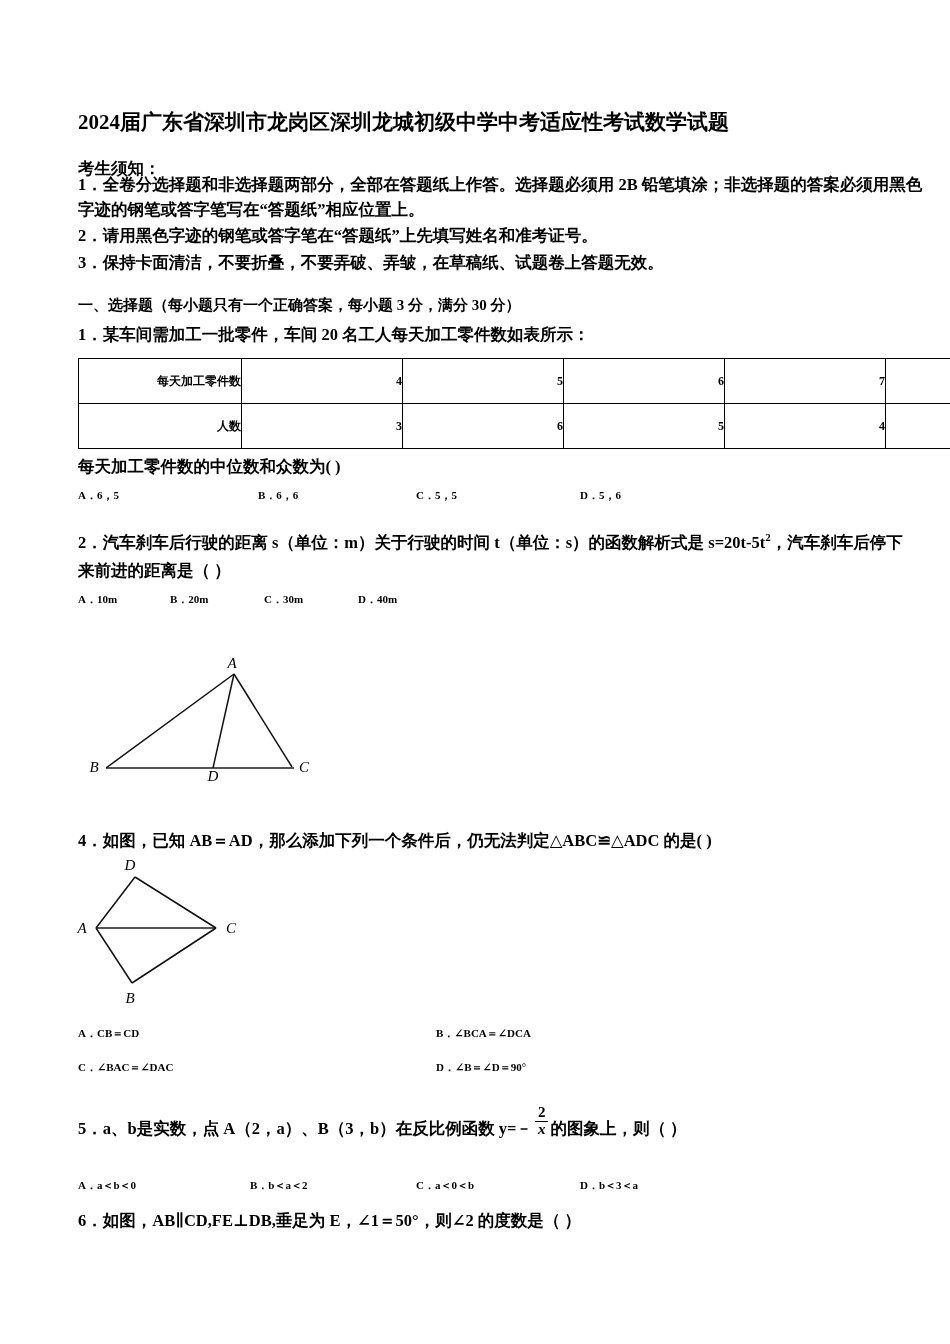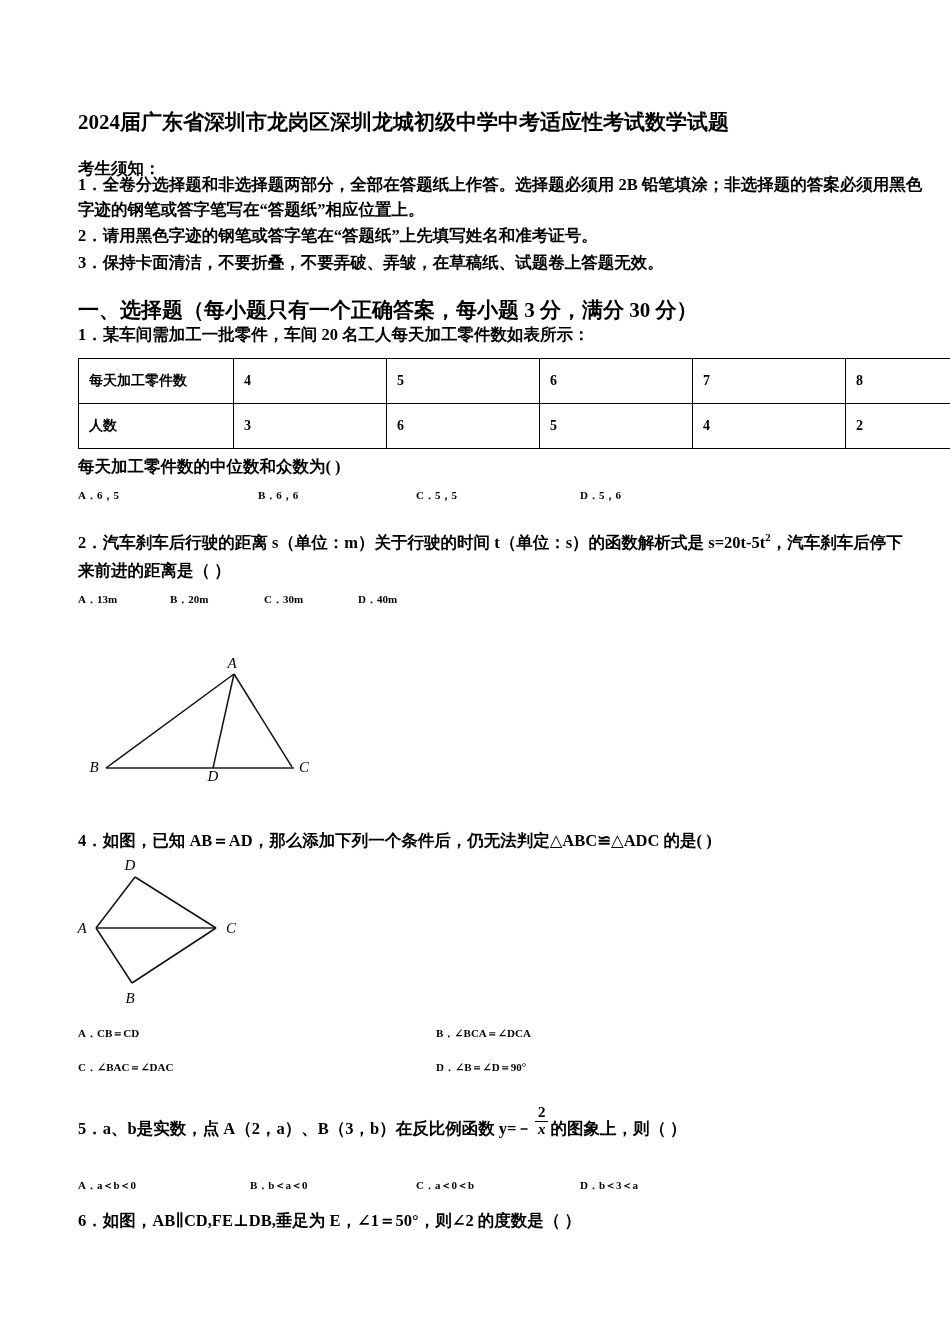--- a/index.html
+++ b/index.html
@@ -49,21 +49,21 @@
   }
   .n1 { top: 172px; }
   .n1b { top: 197px; }
   .n2 { top: 223px; }
   .n3 { top: 250px; }
 
   .section-head {
     position: absolute;
     left: 42px;
     top: 296px;
-    font-size: 21px;
+    font-size: 15px;
     font-weight: bold;
   }
 
   .q-stem {
     position: absolute;
     left: 42px;
     font-size: 16.5px;
     font-weight: bold;
     line-height: 26px;
     width: 878px;
@@ -81,24 +81,25 @@
     position: absolute;
     left: 42px;
     top: 358px;
     width: 856px;
     border-collapse: collapse;
     table-layout: fixed;
   }
   table.data-table td {
     border: 1.4px solid #000;
     height: 44px;
-    padding: 0 0 0 10px;
-    font-size: 14px;
+    padding: 0 0 0 18px;
+    font-size: 12px;
     font-weight: bold;
     vertical-align: middle;
+    text-align: right;
   }
   td.col-head { width: 144px; }
   td.col-val  { width: 142px; }
 
   .opt-row {
     position: absolute;
     left: 42px;
     width: 878px;
     font-size: 11px;
     font-weight: bold;
@@ -204,21 +205,21 @@
     <span class="opt p0">A．6，5</span>
     <span class="opt p1">B．6，6</span>
     <span class="opt p2">C．5，5</span>
     <span class="opt p3">D．5，6</span>
   </div>
 
   <div class="q-stem q2-stem"><span>2．汽车刹车后行驶的距离 s（单位：m）关于行驶的时间 t（单位：s）的函数解析式是 s=20t‑5t</span><sup class="exp">2</sup><span>，汽车刹车后停下</span></div>
   <div class="q-stem q2-stem2">来前进的距离是（      ）</div>
 
   <div class="opt-row q2-opts">
-    <span class="opt q2p0">A．13m</span>
+    <span class="opt q2p0">A．10m</span>
     <span class="opt q2p1">B．20m</span>
     <span class="opt q2p2">C．30m</span>
     <span class="opt q2p3">D．40m</span>
   </div>
 
 
   <svg class="fig fig-tri" width="230" height="130" viewBox="0 0 230 130">
     <line x1="20" y1="116" x2="208" y2="116" stroke="#555" stroke-width="2.2"></line>
     <line x1="20" y1="116" x2="148" y2="22" stroke="#111" stroke-width="1.5"></line>
     <line x1="148" y1="22" x2="206" y2="115" stroke="#111" stroke-width="1.5"></line>
@@ -249,20 +250,20 @@
   </div>
   <div class="opt-row q4-opts-b">
     <span class="opt q4p0">C．∠BAC＝∠DAC</span>
     <span class="opt q4p1">D．∠B＝∠D＝90°</span>
   </div>
 
   <div class="q-stem q5-stem"><span>5．a、b是实数，点 A（2，a）、B（3，b）在反比例函数 y=﹣</span><span class="frac"><span class="num">2</span><span class="den">x</span></span><span>的图象上，则（      ）</span></div>
 
   <div class="opt-row q5-opts">
     <span class="opt q5p0">A．a＜b＜0</span>
-    <span class="opt q5p1">B．b＜a＜0</span>
+    <span class="opt q5p1">B．b＜a＜2</span>
     <span class="opt q5p2">C．a＜0＜b</span>
     <span class="opt q5p3">D．b＜3＜a</span>
   </div>
 
   <div class="q-stem q6-stem">6．如图，AB∥CD,FE⊥DB,垂足为 E，∠1＝50°，则∠2 的度数是（  ）</div>
 
 </div>
 
 </body></html>

